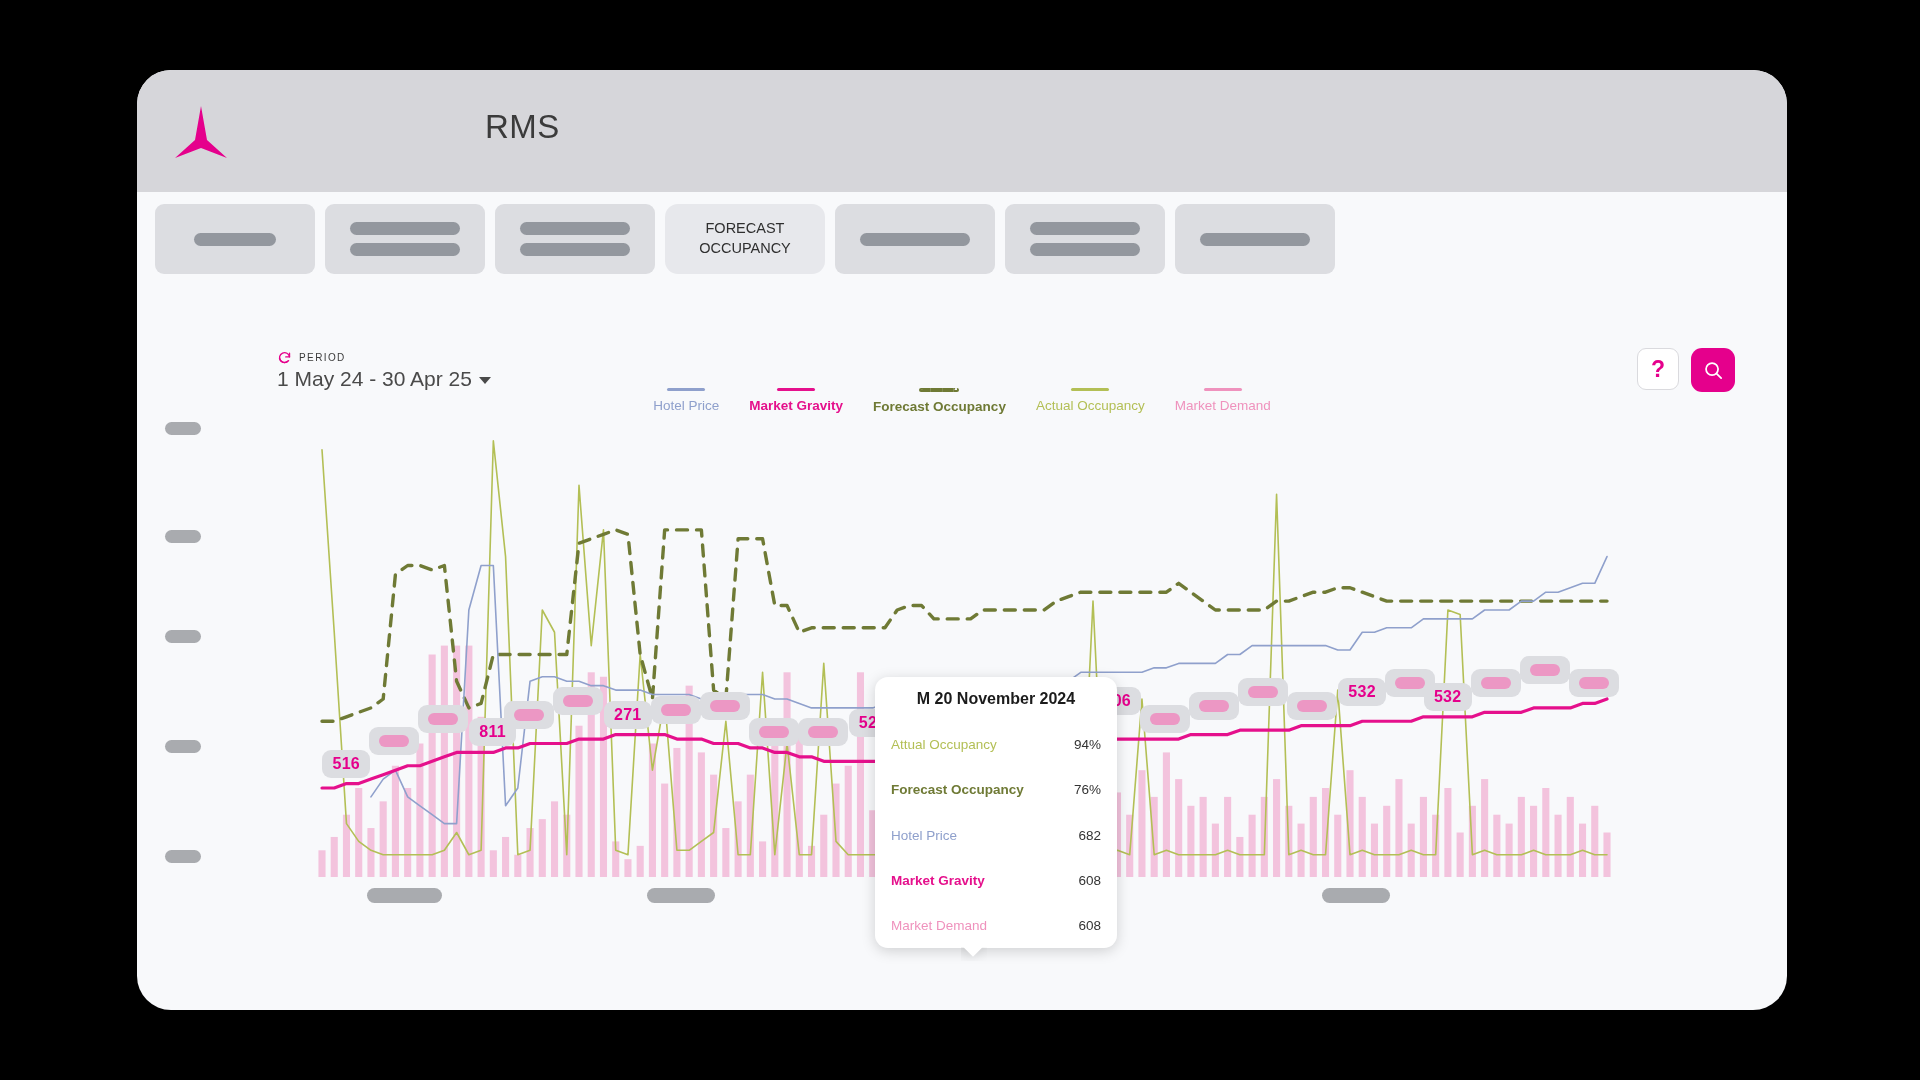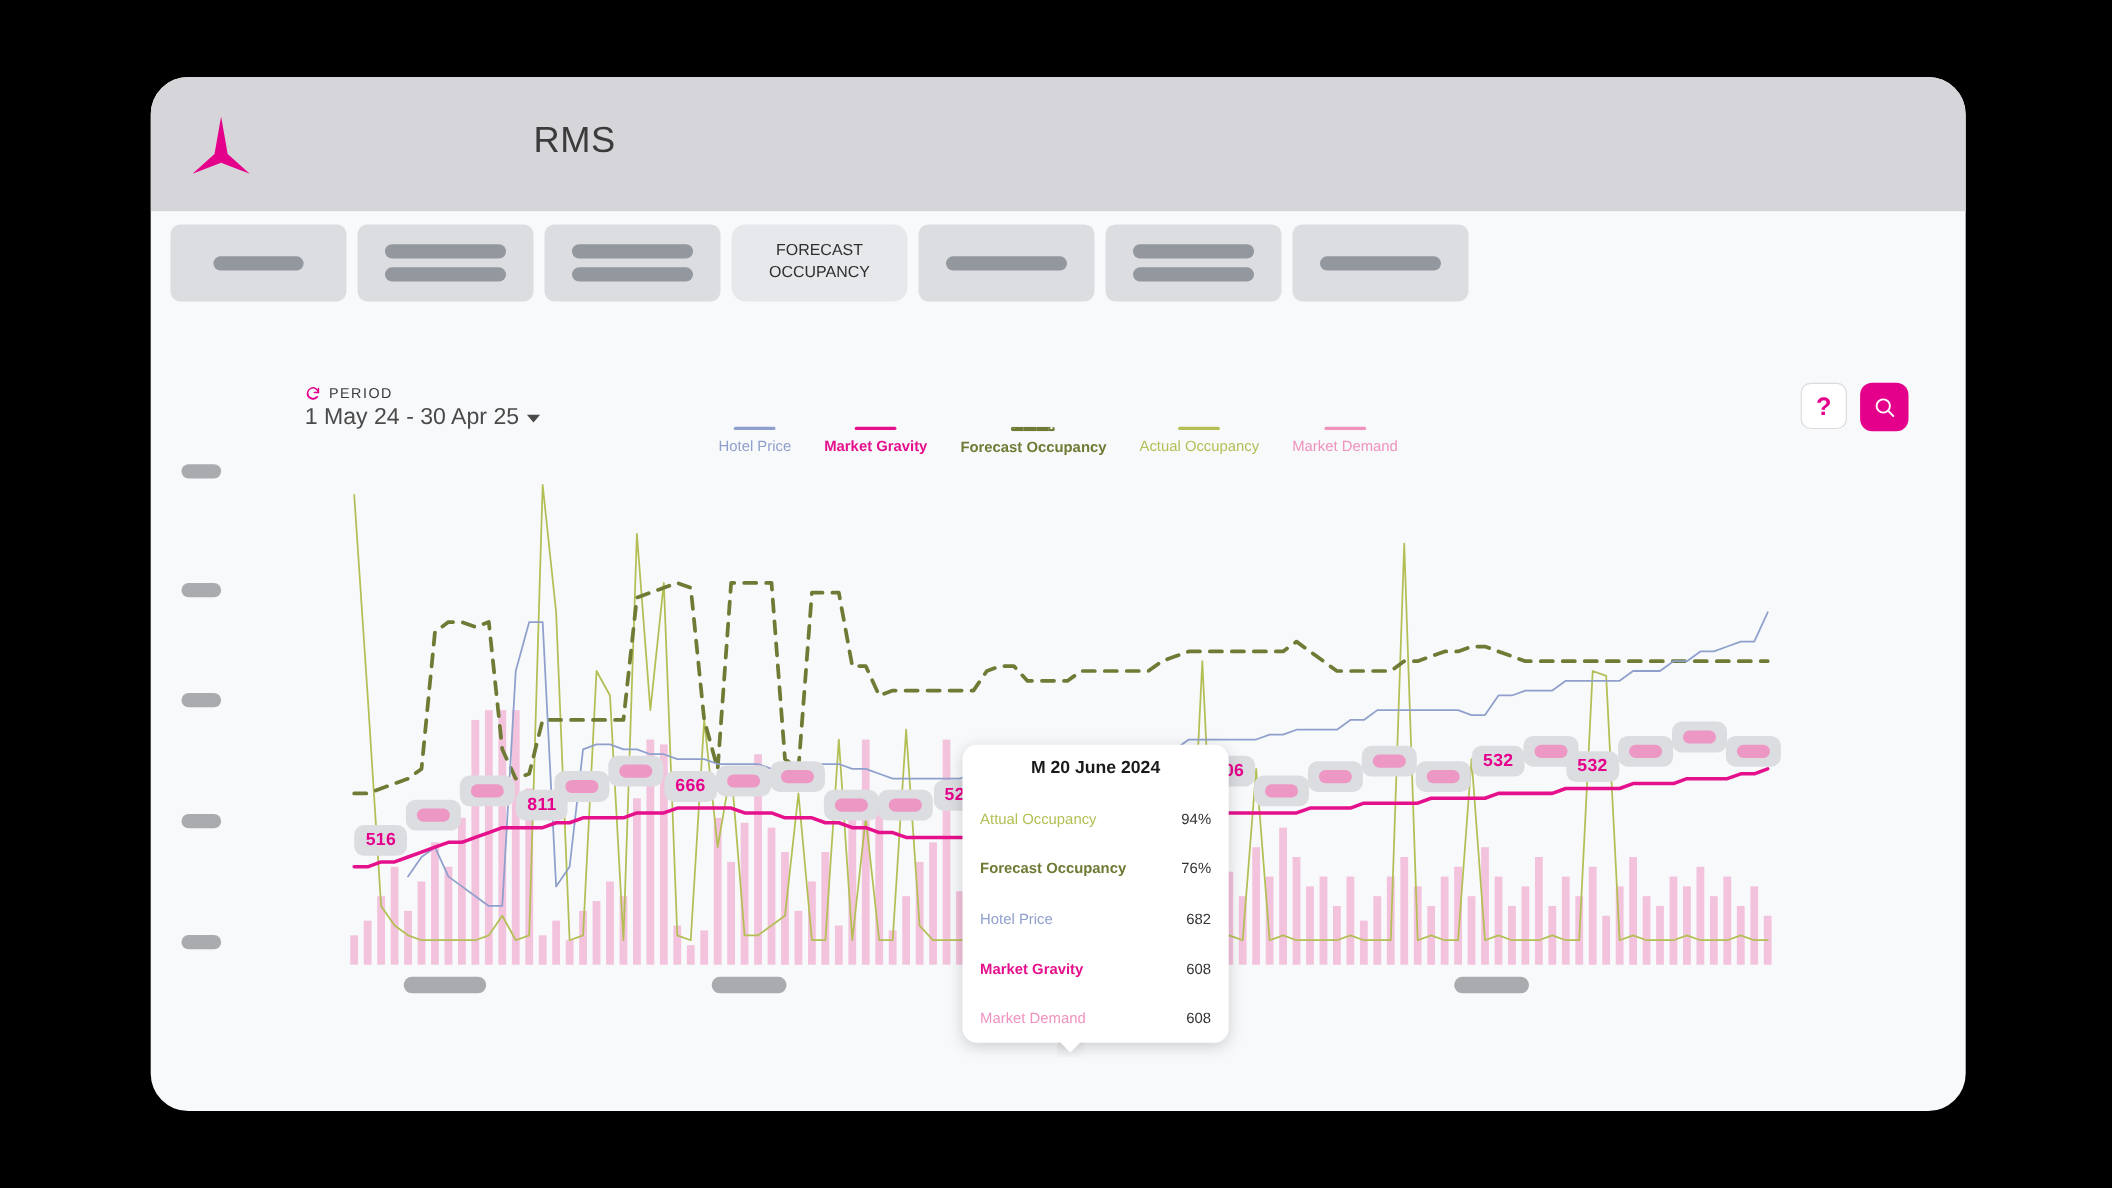--- a/index.html
+++ b/index.html
@@ -24,21 +24,21 @@
   .navstrip{position:absolute;left:0;top:122px;width:100%;height:86px;}
   .tab{position:absolute;top:12px;height:70px;border-radius:9px;background:#dcdde1;
     display:flex;flex-direction:column;align-items:center;justify-content:center;gap:8px;}
   .tab.active{background:#e7e8ec;}
   .tab .ph{height:13px;border-radius:7px;background:#93979e;}
   .tab-label{font-size:14.5px;color:#2f2f2f;line-height:1.35;text-align:center;}
 
   
   .period{position:absolute;left:140px;top:280px;}
   .period-row1{display:flex;align-items:center;gap:7px;}
-  .period-caption{font-size:13px;letter-spacing:1.4px;color:#3a3a3a;}
+  .period-caption{font-size:10px;letter-spacing:1.4px;color:#3a3a3a;}
   .period-value{margin-top:2px;font-size:21px;color:#4a4a4a;display:flex;align-items:center;gap:7px;}
   .caret{width:0;height:0;border-left:6px solid transparent;border-right:6px solid transparent;
     border-top:7px solid #4a4a4a;margin-top:3px;}
 
   .help-btn{position:absolute;right:108px;top:278px;width:40px;height:40px;border-radius:9px;
     background:#fff;border:1px solid #dadade;display:flex;align-items:center;justify-content:center;
     color:#e5008c;font-size:23px;font-weight:700;}
   .search-btn{position:absolute;right:52px;top:278px;width:44px;height:44px;border-radius:11px;
     background:#e5008c;display:flex;align-items:center;justify-content:center;}
 
@@ -297,21 +297,21 @@
           <div class="dlabel" style="left: 332.333px; top: 296.4px;">
             <span class="val">811</span>
           </div>
           <div class="dlabel" style="left: 367.048px; top: 278.5px;">
             <div class="ph"></div>
           </div>
           <div class="dlabel" style="left: 416px; top: 265.05px;">
             <div class="ph"></div>
           </div>
           <div class="dlabel" style="left: 466.952px; top: 278.6px;">
-            <span class="val">666</span>
+            <span class="val">271</span>
           </div>
           <div class="dlabel" style="left: 513.905px; top: 274.05px;">
             <div class="ph"></div>
           </div>
           <div class="dlabel" style="left: 562.857px; top: 269.5px;">
             <div class="ph"></div>
           </div>
           <div class="dlabel" style="left: 611.81px; top: 296.4px;">
             <div class="ph"></div>
           </div>
@@ -363,21 +363,21 @@
         </div>
       <div class="xaxis" id="xaxis">
           <div class="ph" style="left: 230px; width: 75px; top: 466px;"></div>
           <div class="ph" style="left: 510px; width: 68px; top: 466px;"></div>
           <div class="ph" style="left: 835px; width: 68px; top: 466px;"></div>
           <div class="ph" style="left: 1185px; width: 68px; top: 466px;"></div>
         </div>
     </div>
 
     <div class="tooltip">
-      <div class="tt-title">M 20 June 2024</div>
+      <div class="tt-title">M 20 November 2024</div>
       <div id="ttrows">
           <div class="tt-row">
             <span class="tt-name" style="color: rgb(179, 191, 85);">Attual Occupancy</span>
             <span class="tt-val">94%</span>
           </div>
           <div class="tt-row">
             <span class="tt-name" style="color: rgb(111, 122, 53); font-weight: 700;">Forecast Occupancy</span>
             <span class="tt-val">76%</span>
           </div>
           <div class="tt-row">

